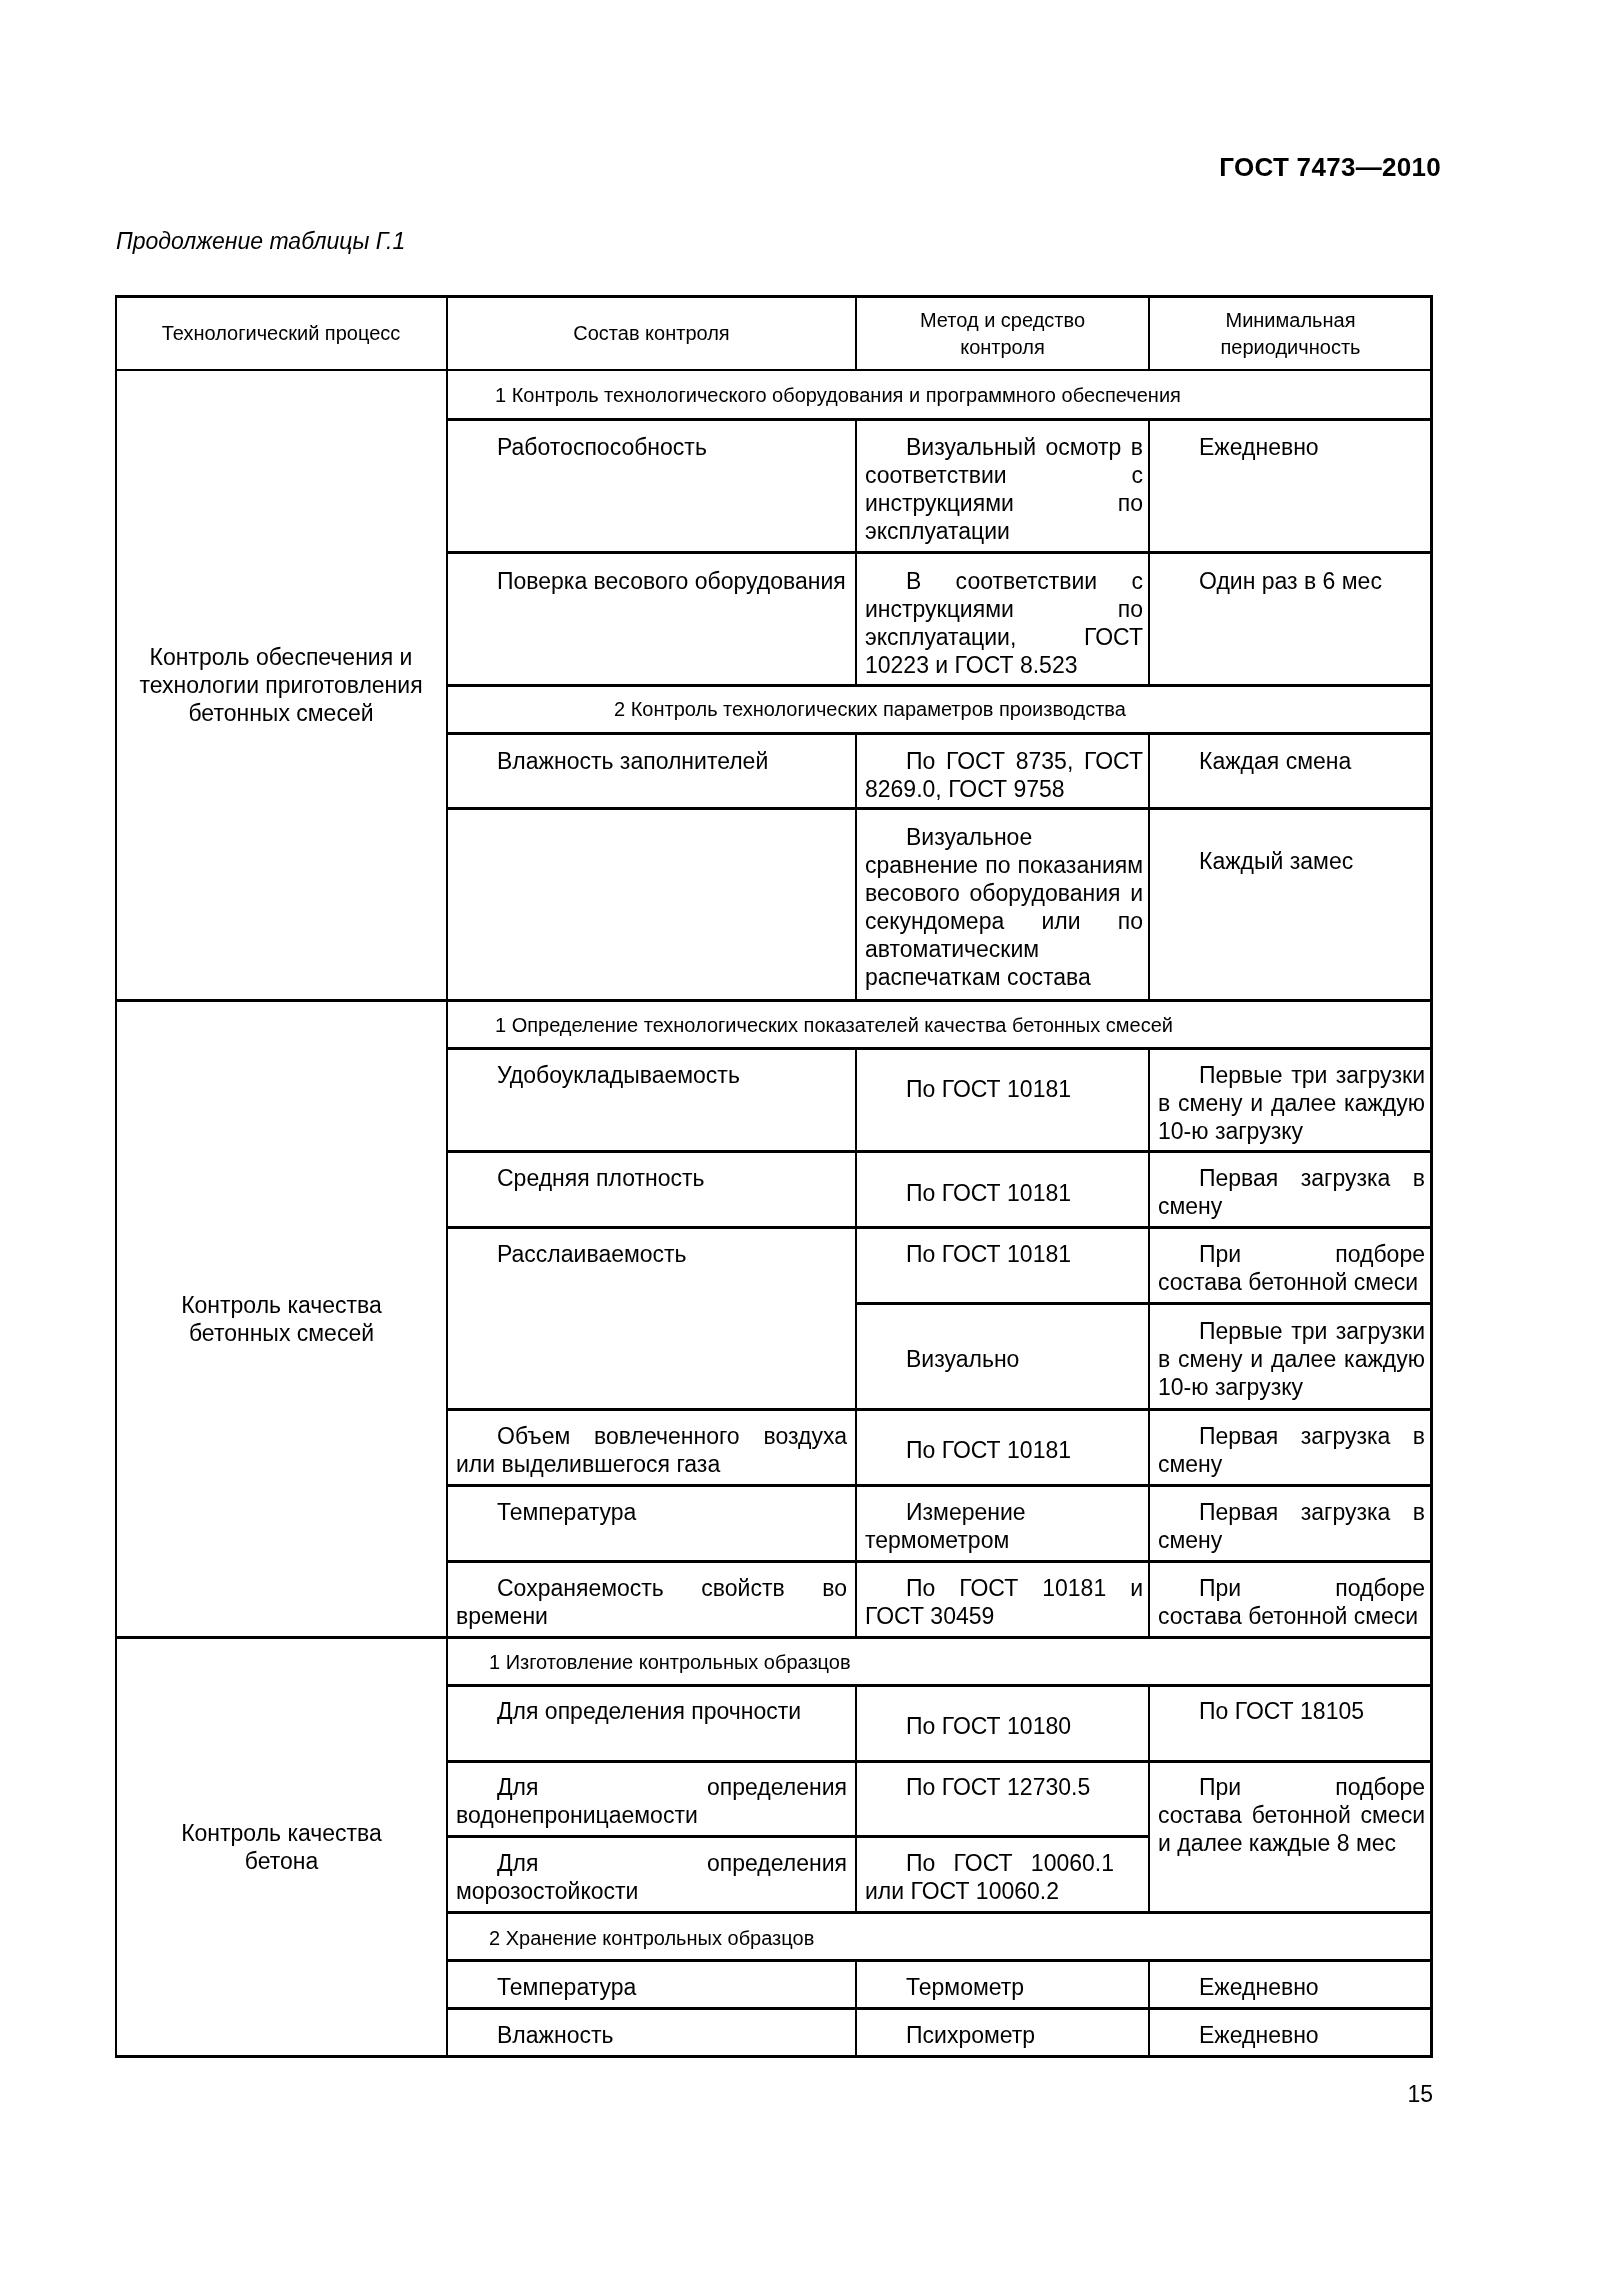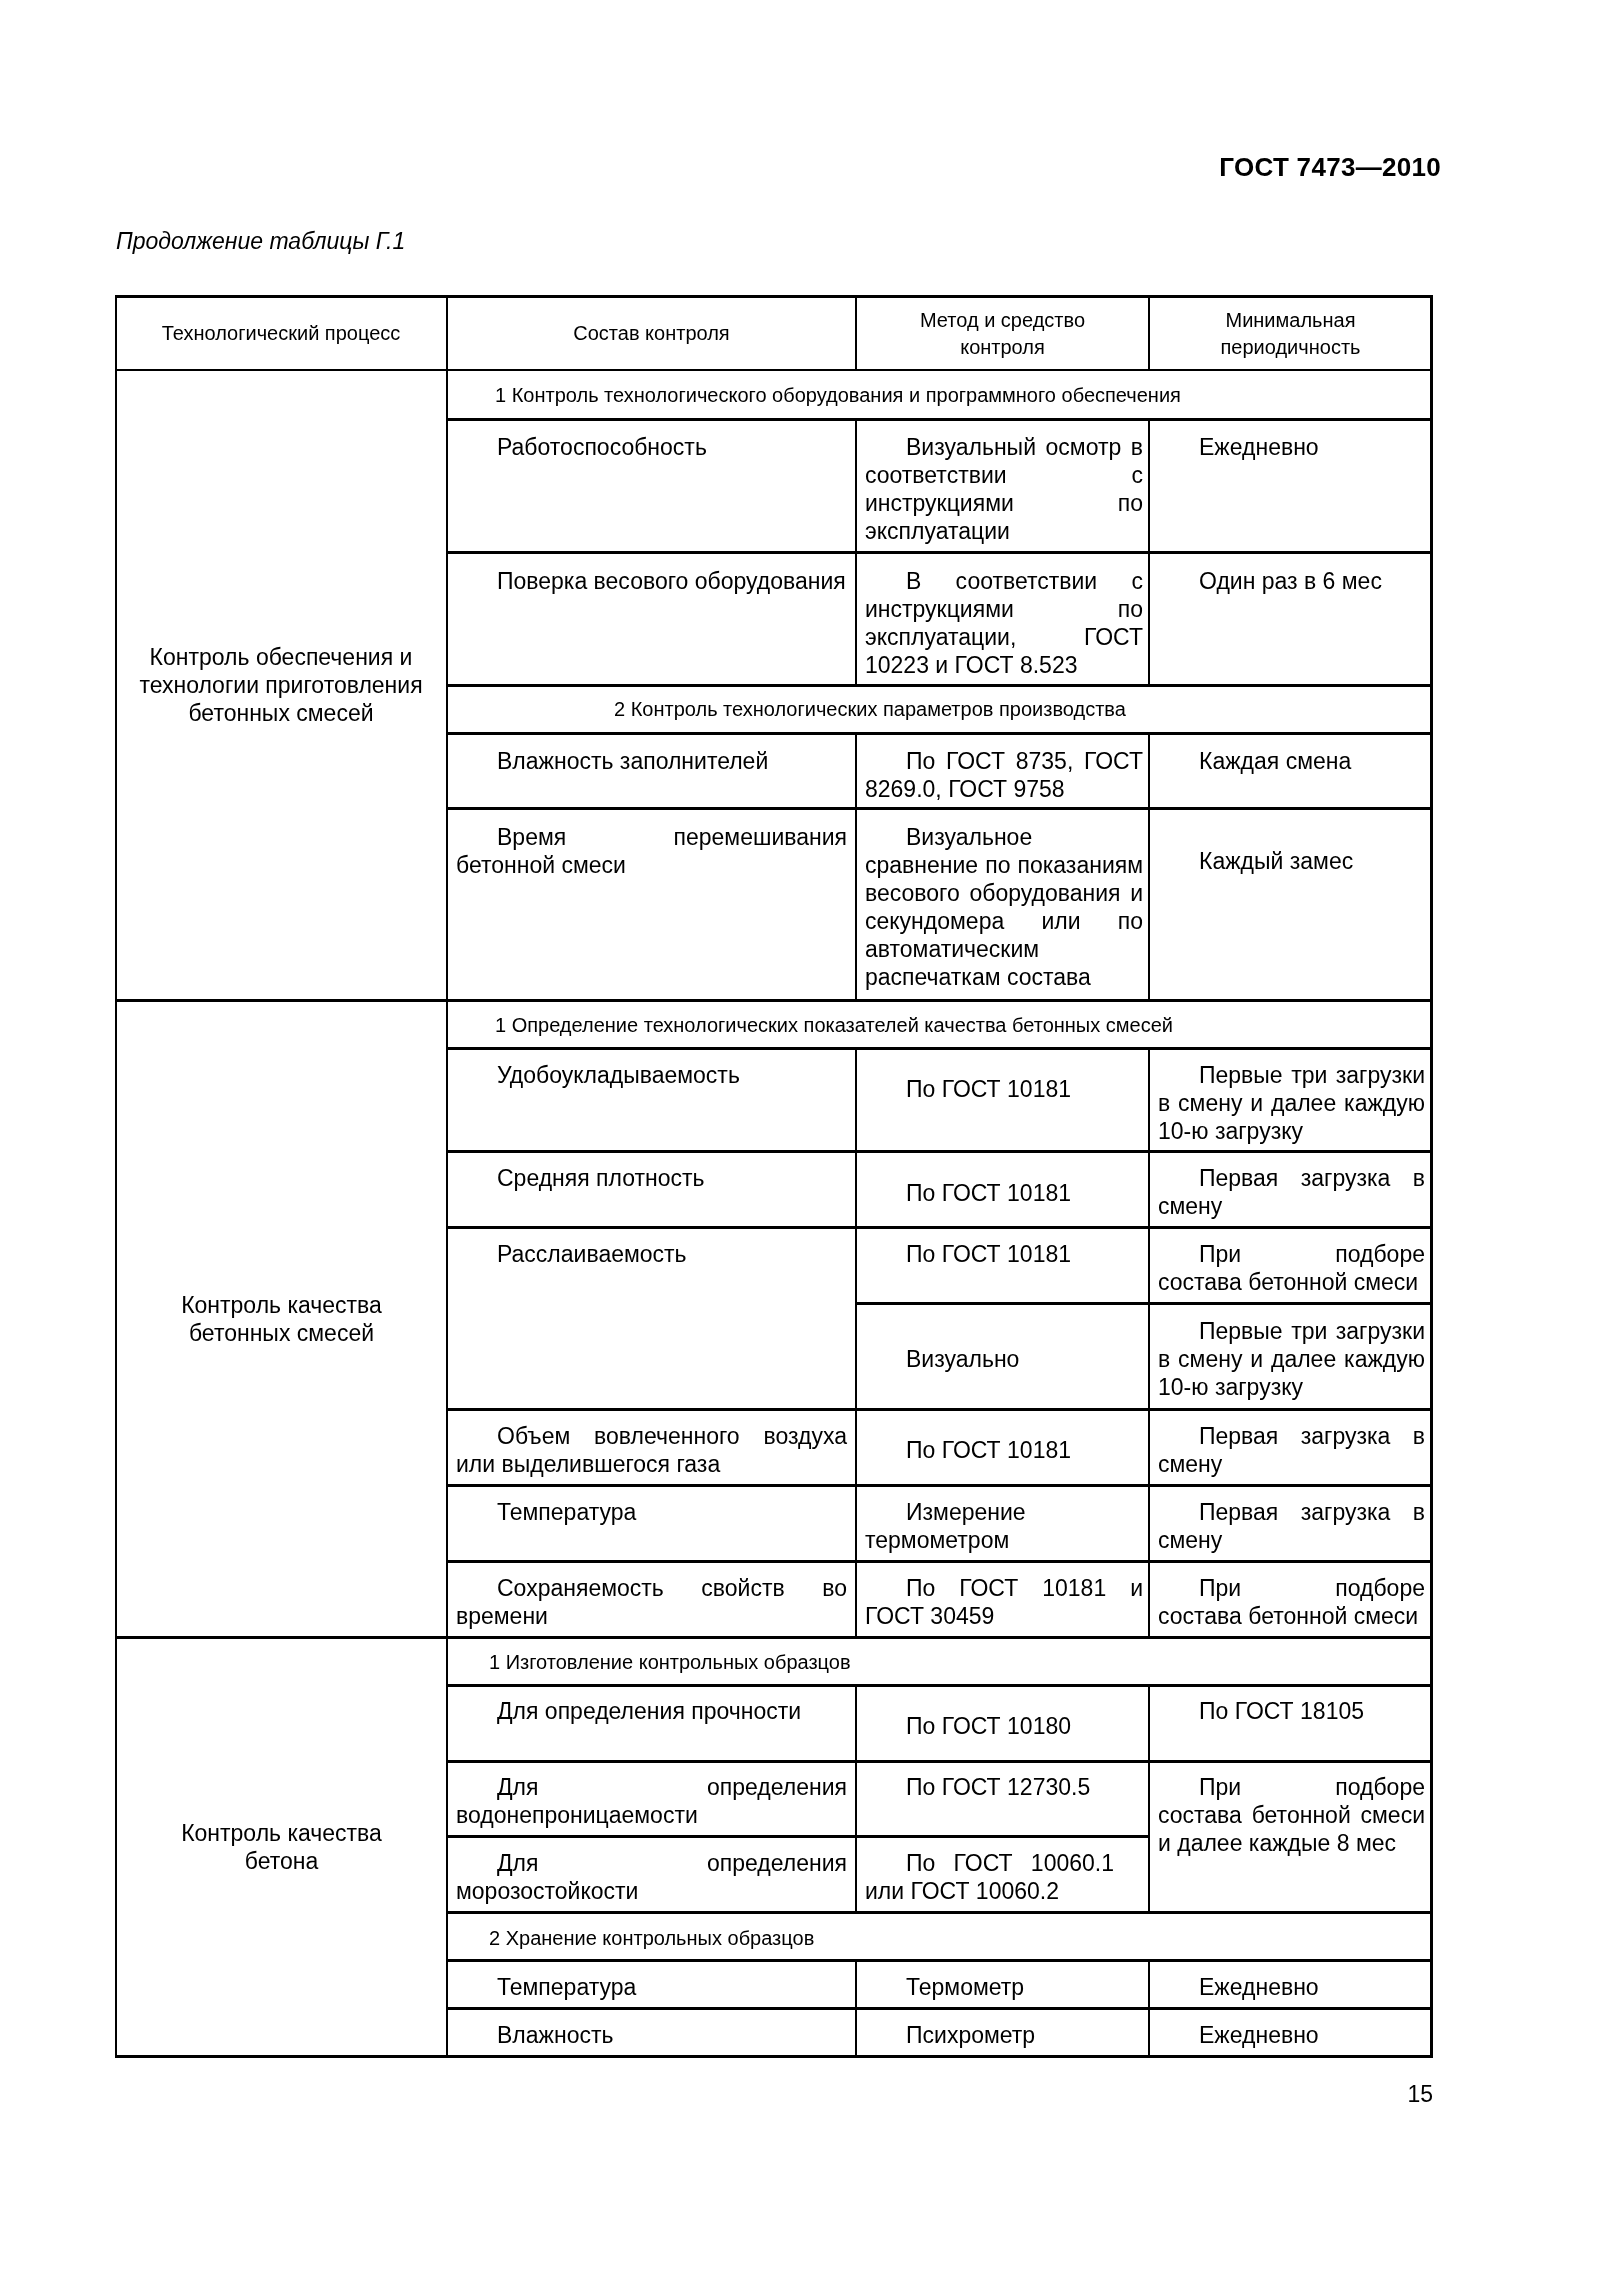--- a/index.html
+++ b/index.html
@@ -89,21 +89,20 @@
   <div class="cell txt ind" style="left:865px; top:567px; width:278px;">В соответствии с инструкциями по эксплуатации, ГОСТ 10223 и ГОСТ 8.523</div>
   <div class="cell txt ind" style="left:1158px; top:567px; width:267px;">Один раз в 6 мес</div>
 
   <div class="cell sec" style="left:614px; top:695px;">2  Контроль технологических параметров производства</div>
 
   <div class="cell txt ind" style="left:456px; top:747px; width:391px;">Влажность заполнителей</div>
   <div class="cell txt ind" style="left:865px; top:747px; width:278px;">По ГОСТ 8735, ГОСТ 8269.0, ГОСТ 9758</div>
   <div class="cell txt ind" style="left:1158px; top:747px; width:267px;">Каждая смена</div>
 
   <div class="cell" style="left:456px; top:823px; width:391px;">
-    <div class="txt ind">Время перемешивания бетонной смеси</div>
   </div>
   <div class="cell txt ind" style="left:865px; top:823px; width:278px;">Визуальное сравнение по показаниям весового оборудования и секундомера или по автоматическим распечаткам состава</div>
   <div class="cell txt ind" style="left:1158px; top:823px; width:267px;margin-top:24px;">Каждый замес</div>
 
   <div class="cell sec" style="left:495px; top:1011px;">1  Определение технологических показателей качества бетонных смесей</div>
 
   <div class="cell txt ind" style="left:456px; top:1061px; width:391px;">Удобоукладываемость</div>
   <div class="cell txt ind" style="left:865px; top:1075px; width:278px;">По ГОСТ 10181</div>
   <div class="cell txt ind" style="left:1158px; top:1061px; width:267px;">Первые три загрузки в смену и далее каждую 10-ю загрузку</div>
 

